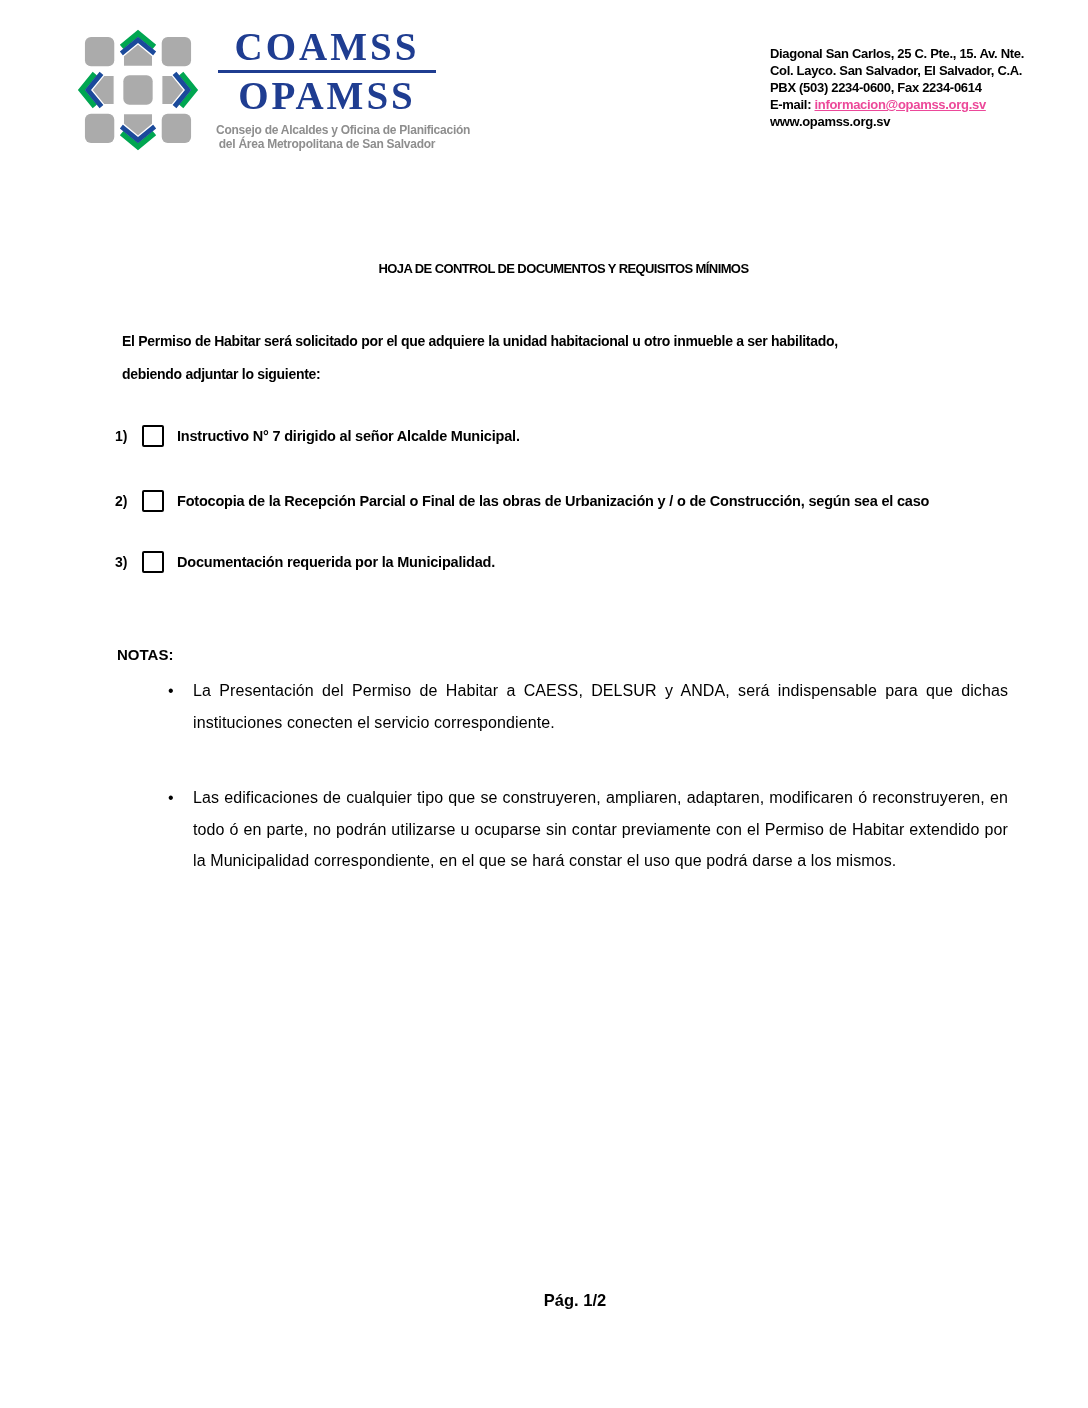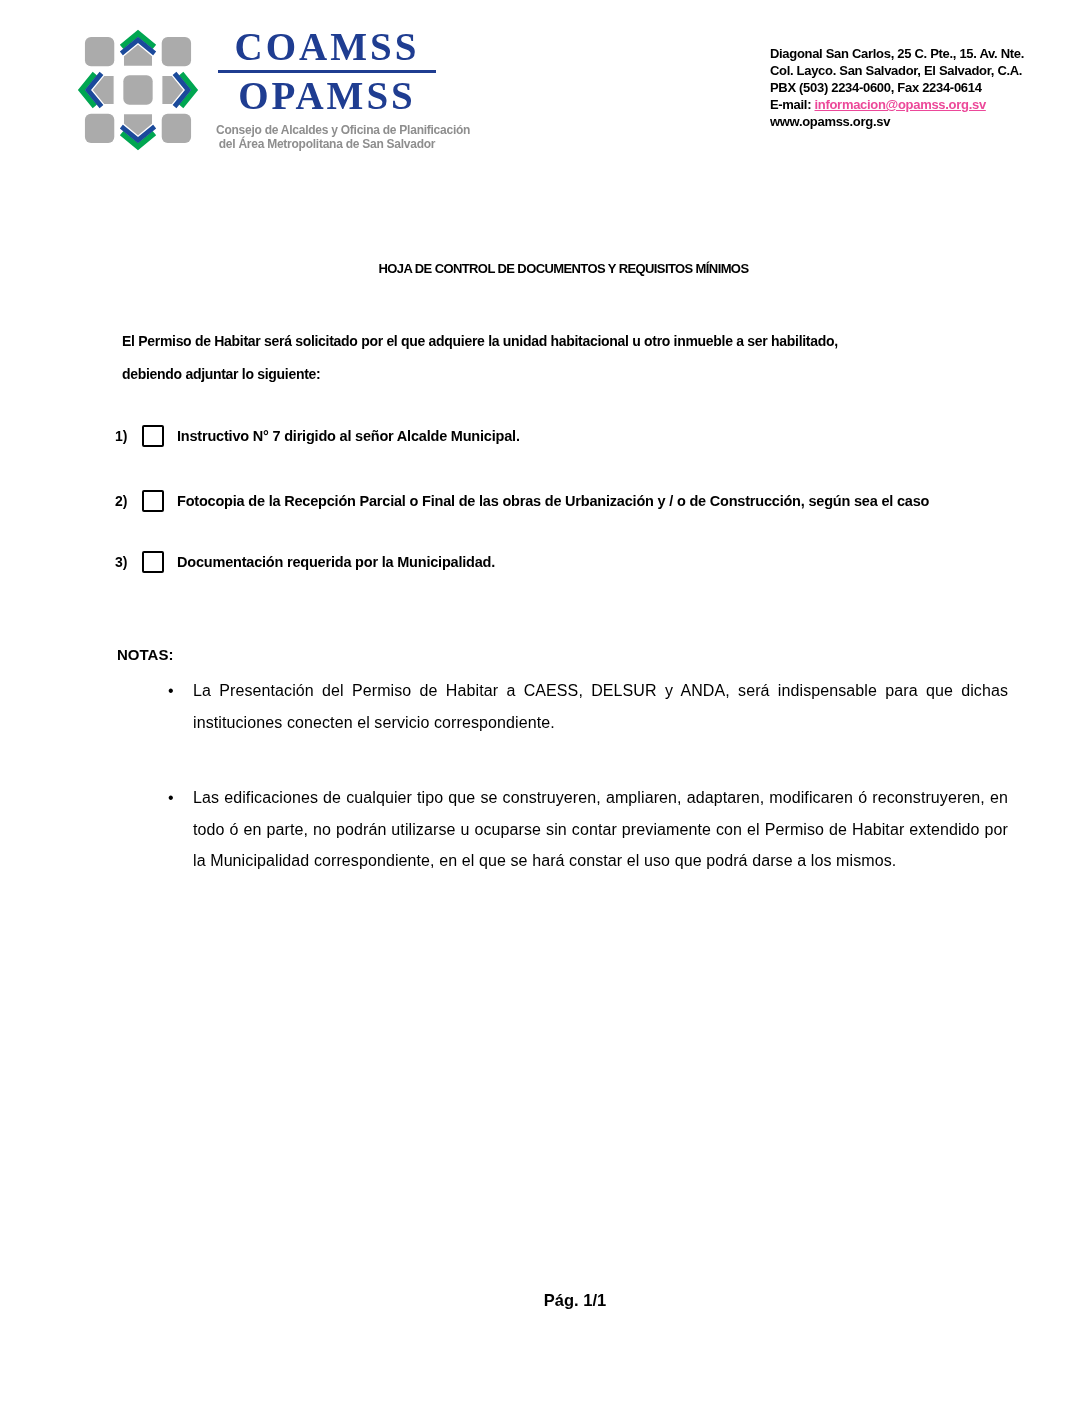--- a/index.html
+++ b/index.html
@@ -173,15 +173,15 @@
     <div class="note">
       <span class="bullet">•</span>
       <div class="note-text">La Presentación del Permiso de Habitar a CAESS, DELSUR y ANDA, será indispensable para que dichas instituciones conecten el servicio correspondiente.</div>
     </div>
     <div class="note">
       <span class="bullet">•</span>
       <div class="note-text">Las edificaciones de cualquier tipo que se construyeren, ampliaren, adaptaren, modificaren ó reconstruyeren, en todo ó en parte, no podrán utilizarse u ocuparse sin contar previamente con el Permiso de Habitar extendido por la Municipalidad correspondiente, en el que se hará constar el uso que podrá darse a los mismos.</div>
     </div>
   </div>
 
-  <div class="page-number">Pág. 1/1</div>
+  <div class="page-number">Pág. 1/2</div>
 
 </div>
 
 </body></html>

